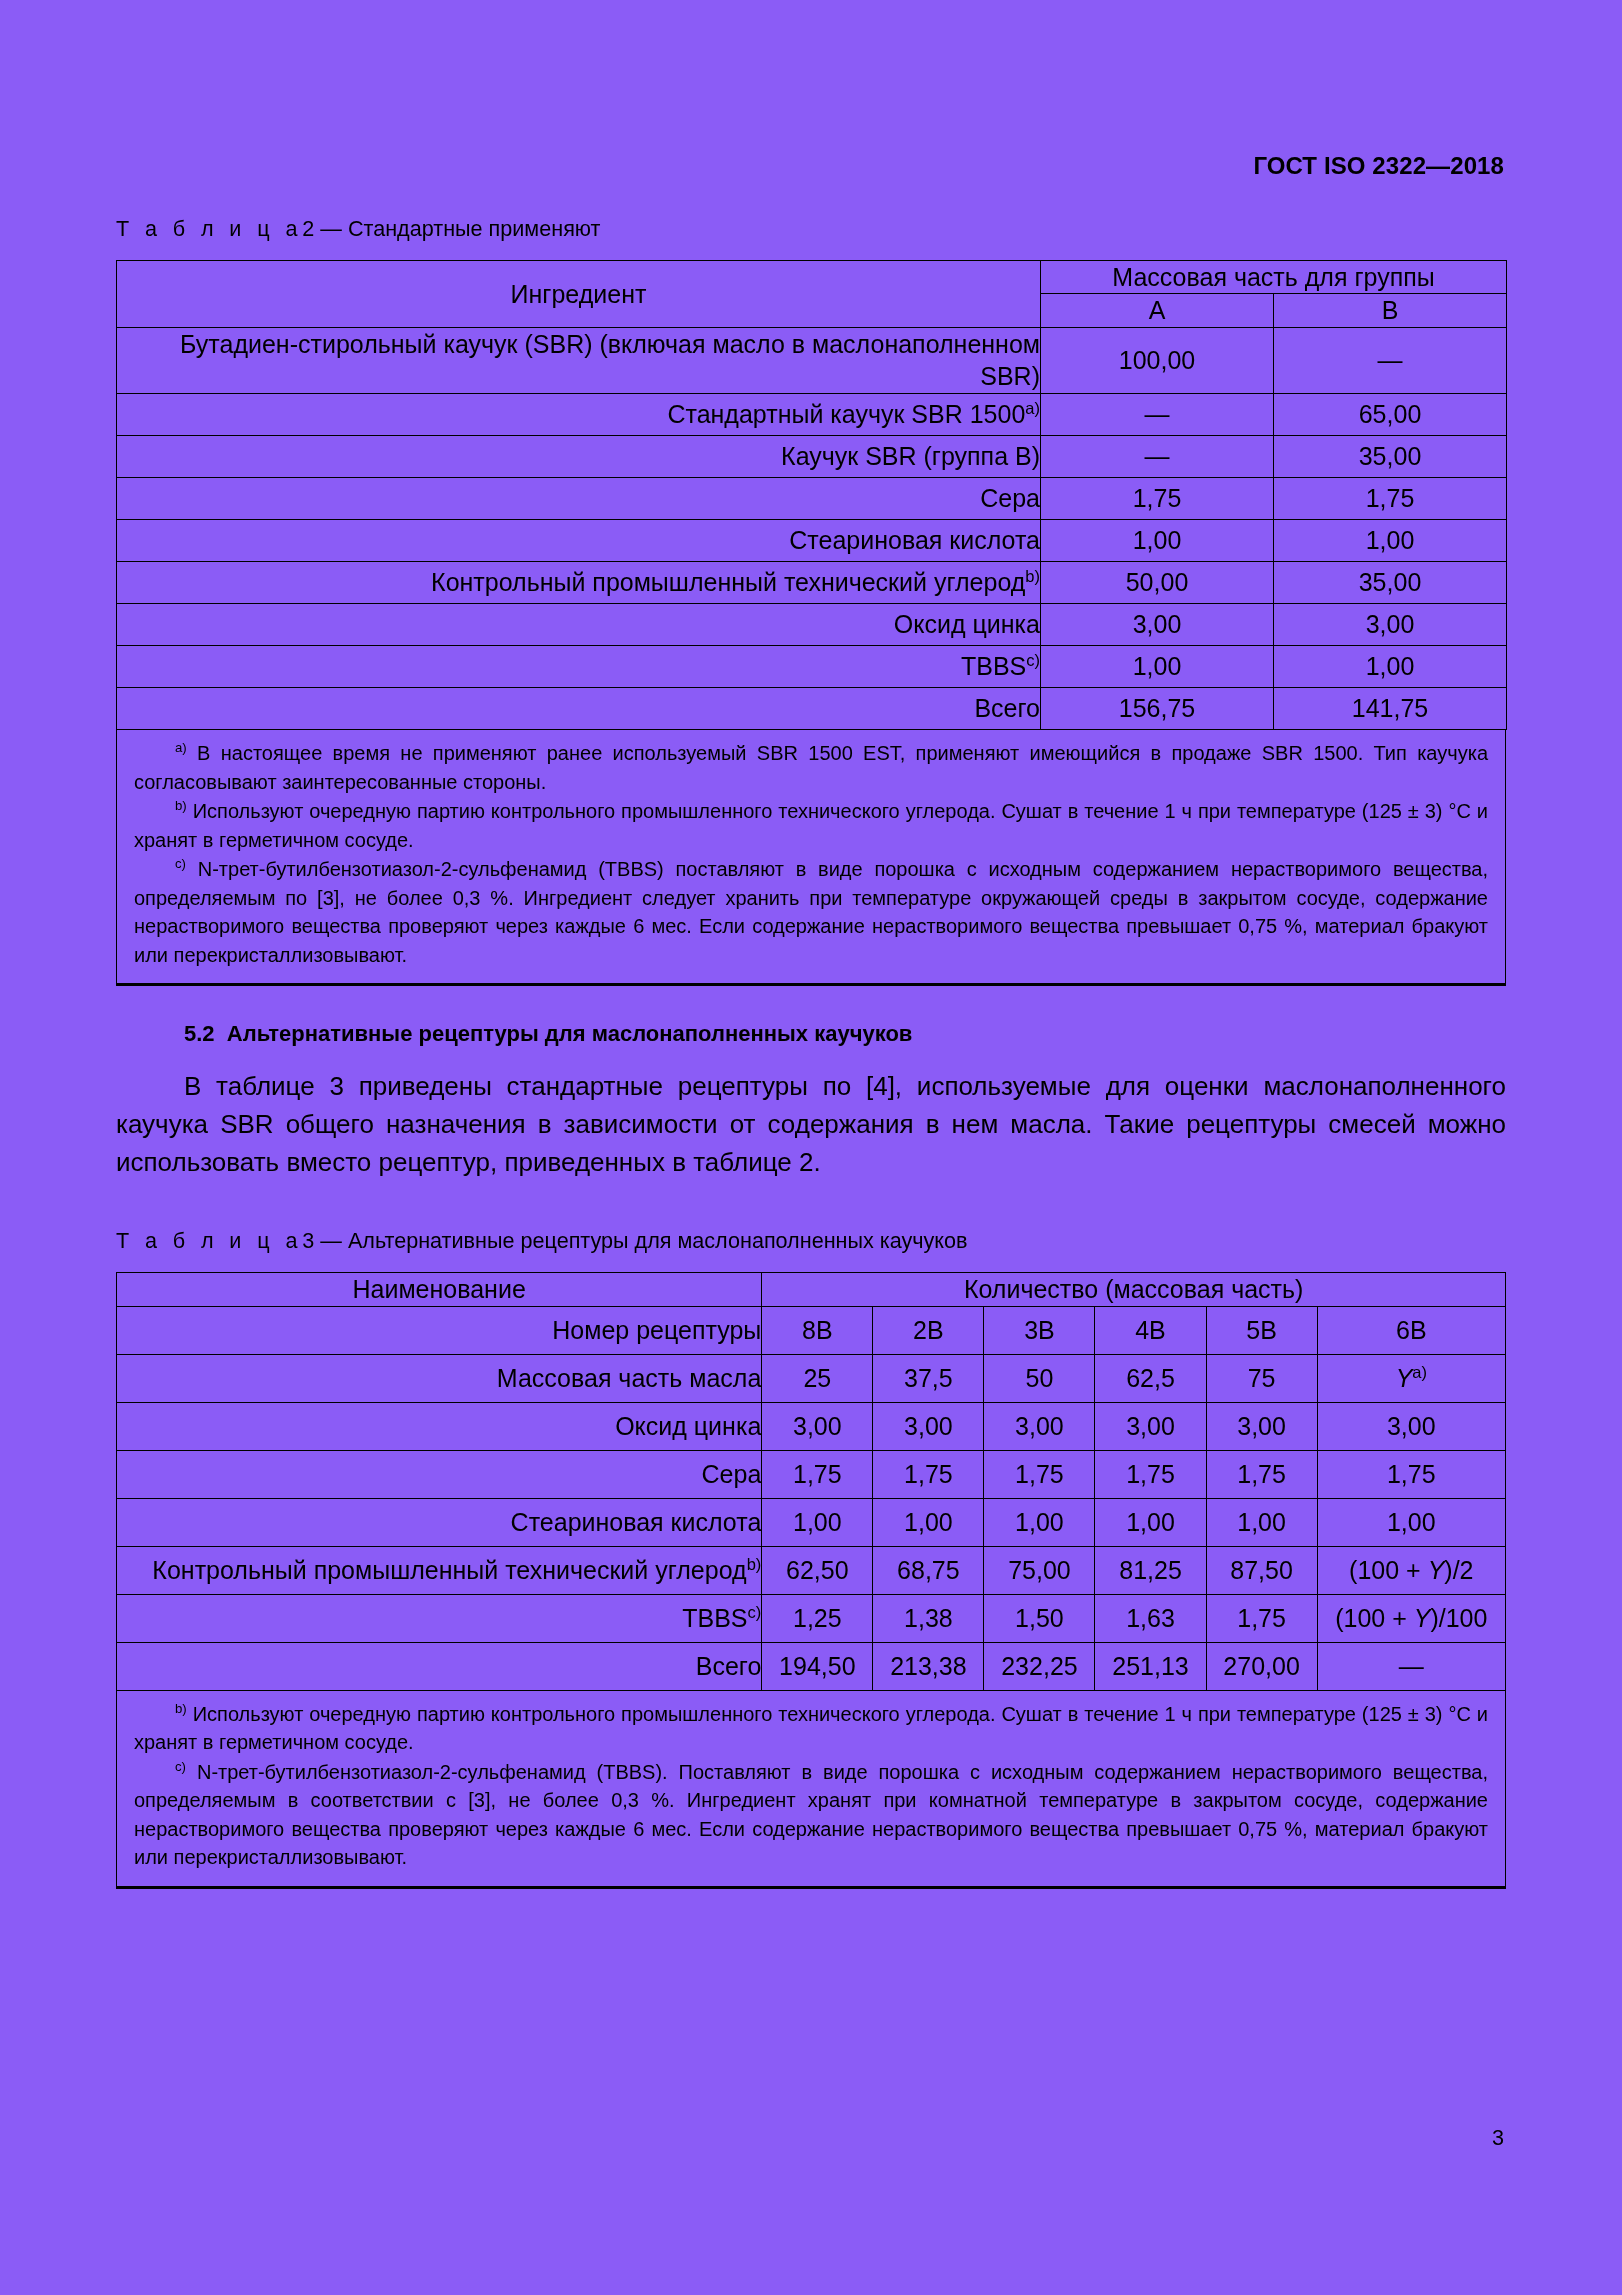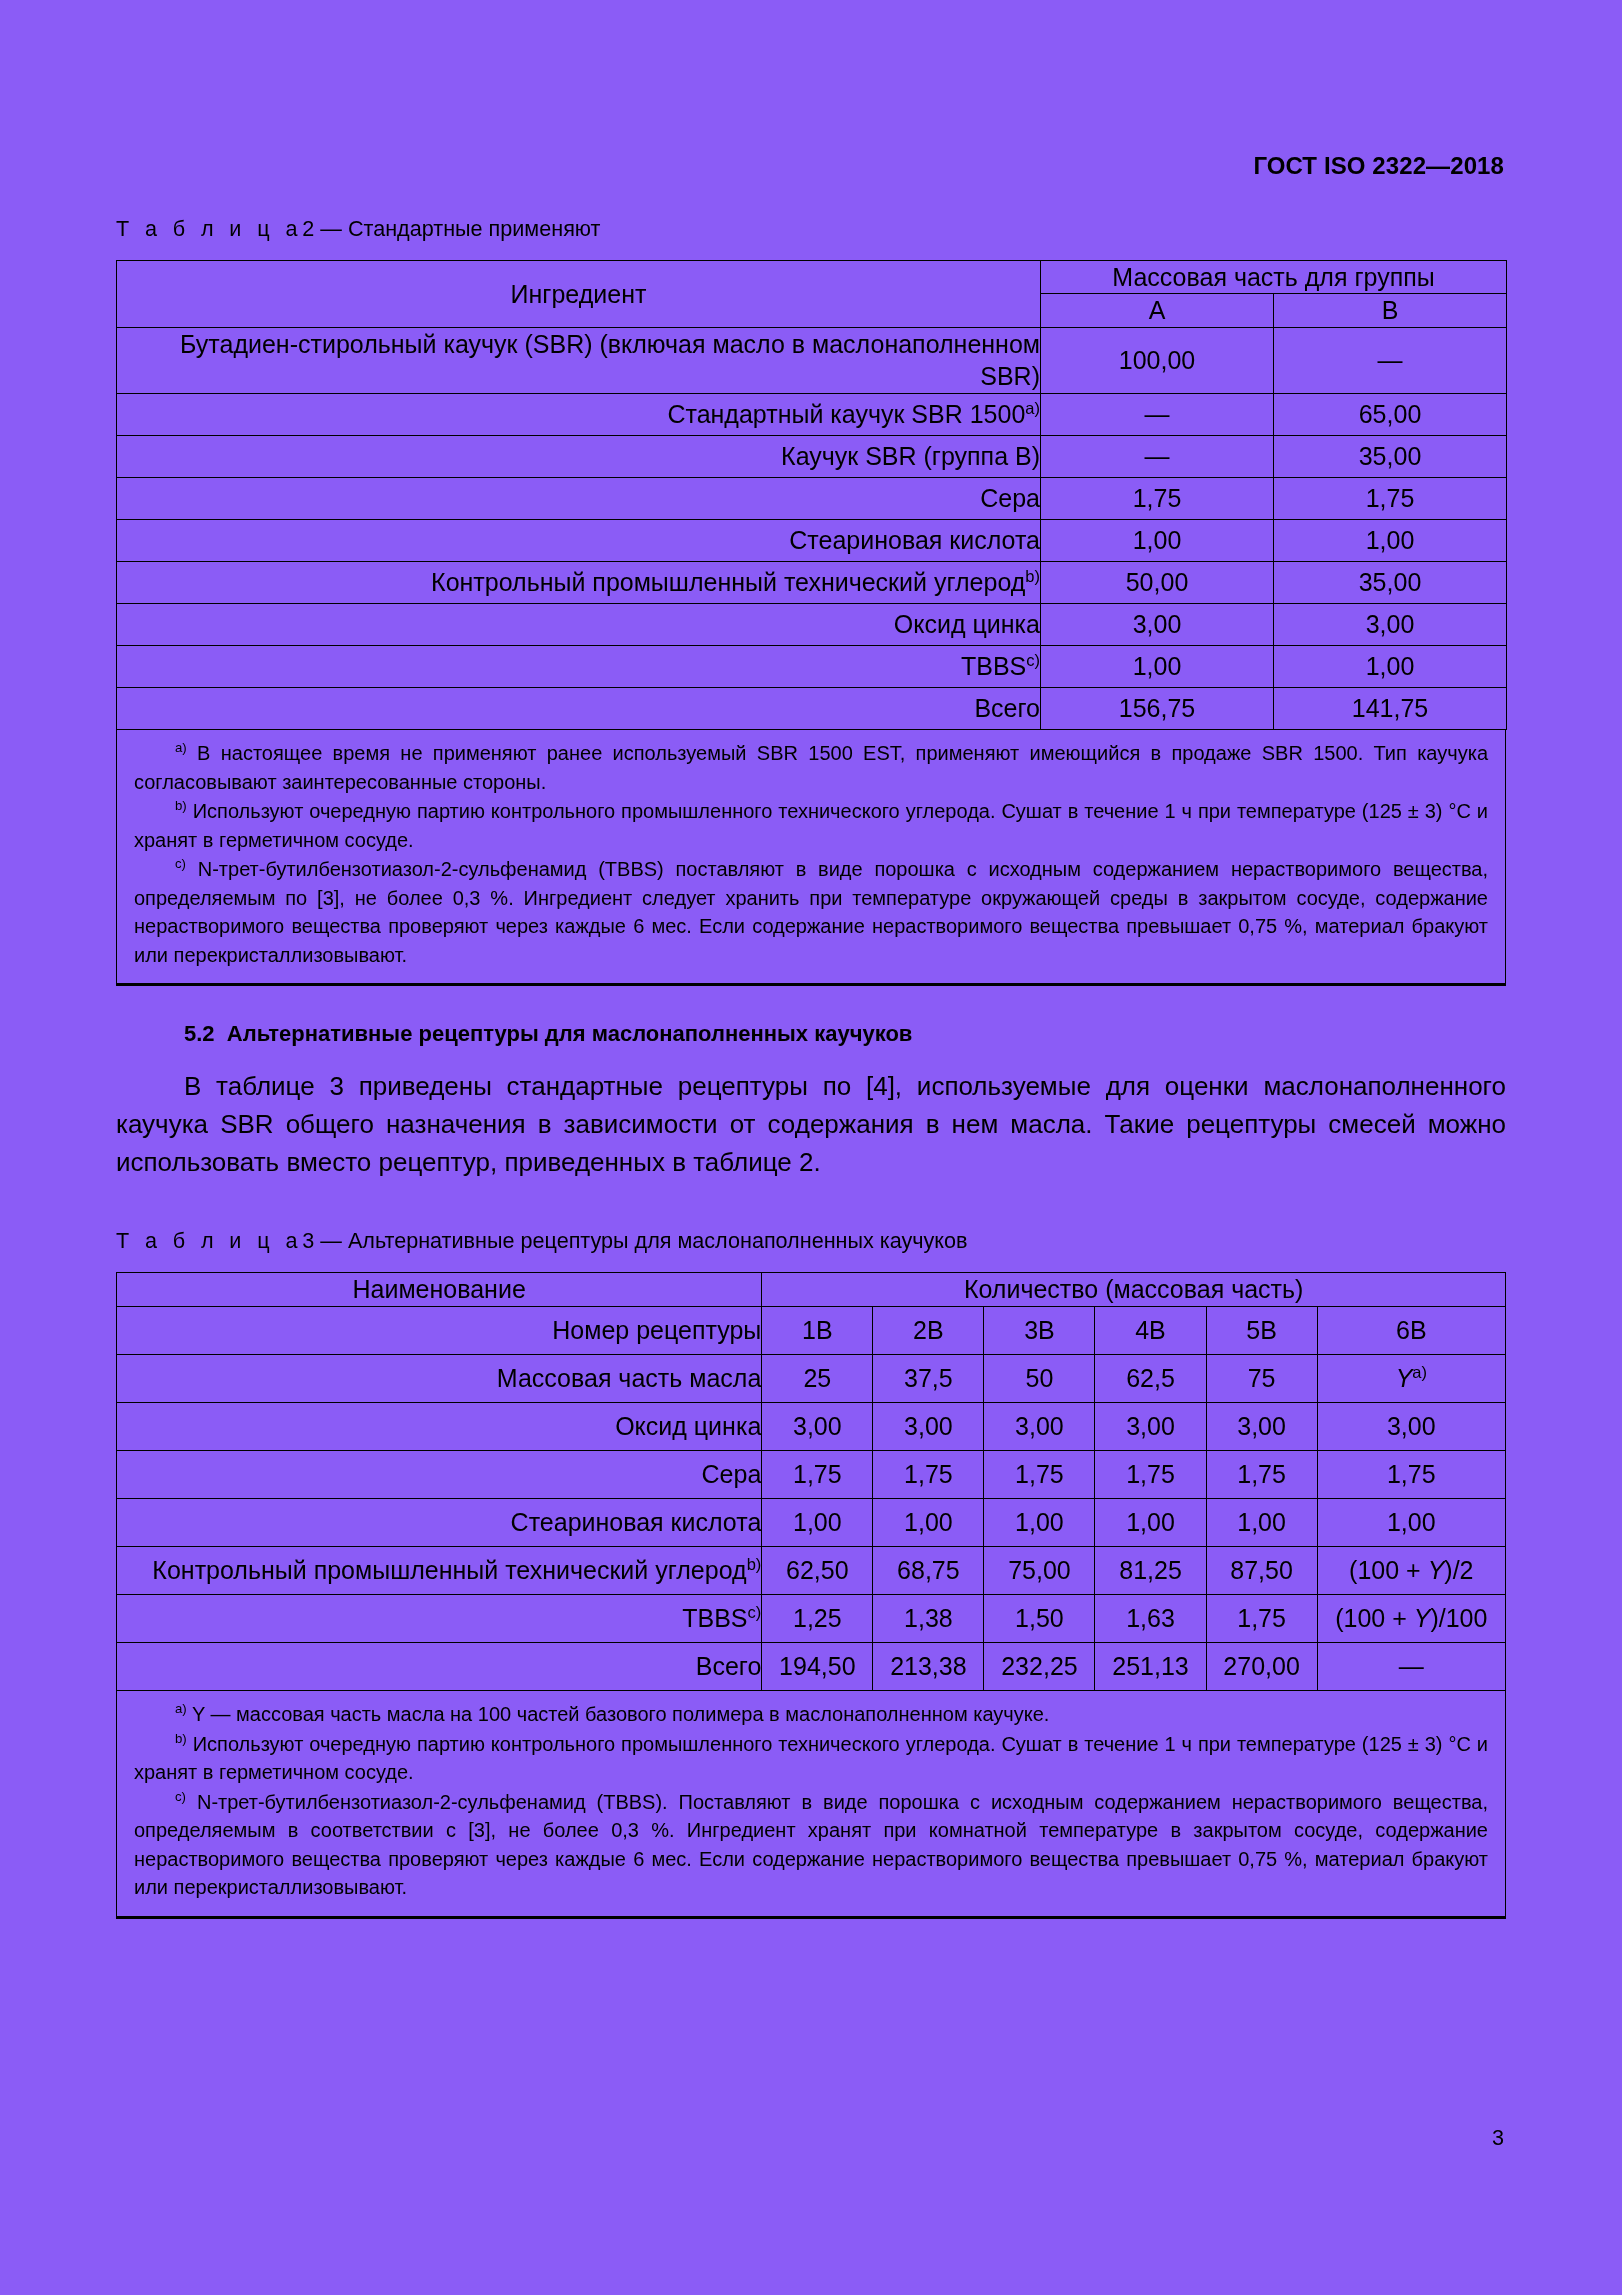--- a/index.html
+++ b/index.html
@@ -267,21 +267,21 @@
       </colgroup>
       <thead>
         <tr class="outer-top hdr-top thick-bottom">
           <th class="hcell">Наименование</th>
           <th colspan="6" class="hcell">Количество (массовая часть)</th>
         </tr>
       </thead>
       <tbody id="t3-body">
           <tr>
             <td class="lcell"><span>Номер рецептуры</span></td>
-            <td class="ccell">1B</td>
+            <td class="ccell">8B</td>
             <td class="ccell">2B</td>
             <td class="ccell">3B</td>
             <td class="ccell">4B</td>
             <td class="ccell">5B</td>
             <td class="ccell">6B</td>
           </tr>
           <tr>
             <td class="lcell"><span>Массовая часть масла</span></td>
             <td class="ccell">25</td>
             <td class="ccell">37,5</td>
@@ -342,24 +342,20 @@
             <td class="ccell">232,25</td>
             <td class="ccell">251,13</td>
             <td class="ccell">270,00</td>
             <td class="ccell">—</td>
           </tr>
         </tbody>
     </table>
 
     <div class="notes-wrap">
       <p class="note">
-        <sup>a)</sup>
-        <span>Y — массовая часть масла на 100 частей базового полимера в маслонаполненном каучуке.</span>
-      </p>
-      <p class="note">
         <sup>b)</sup>
         <span>Используют очередную партию контрольного промышленного технического углерода. Сушат в течение 1 ч при температуре (125 ± 3) °С и хранят в герметичном сосуде.</span>
       </p>
       <p class="note">
         <sup>c)</sup>
         <span>N-трет-бутилбензотиазол-2-сульфенамид (TBBS). Поставляют в виде порошка с исходным содержанием нерастворимого вещества, определяемым в соответствии с [3], не более 0,3 %. Ингредиент хранят при комнатной температуре в закрытом сосуде, содержание нерастворимого вещества проверяют через каждые 6 мес. Если содержание нерастворимого вещества превышает 0,75 %, материал бракуют или перекристаллизовывают.</span>
       </p>
     </div>
 
   </div>

